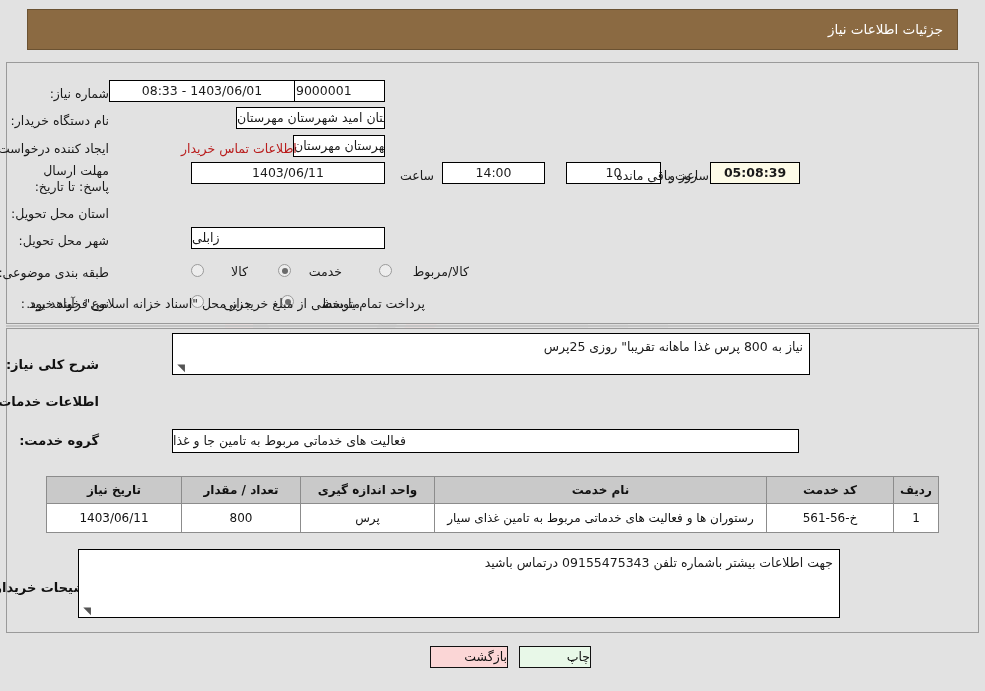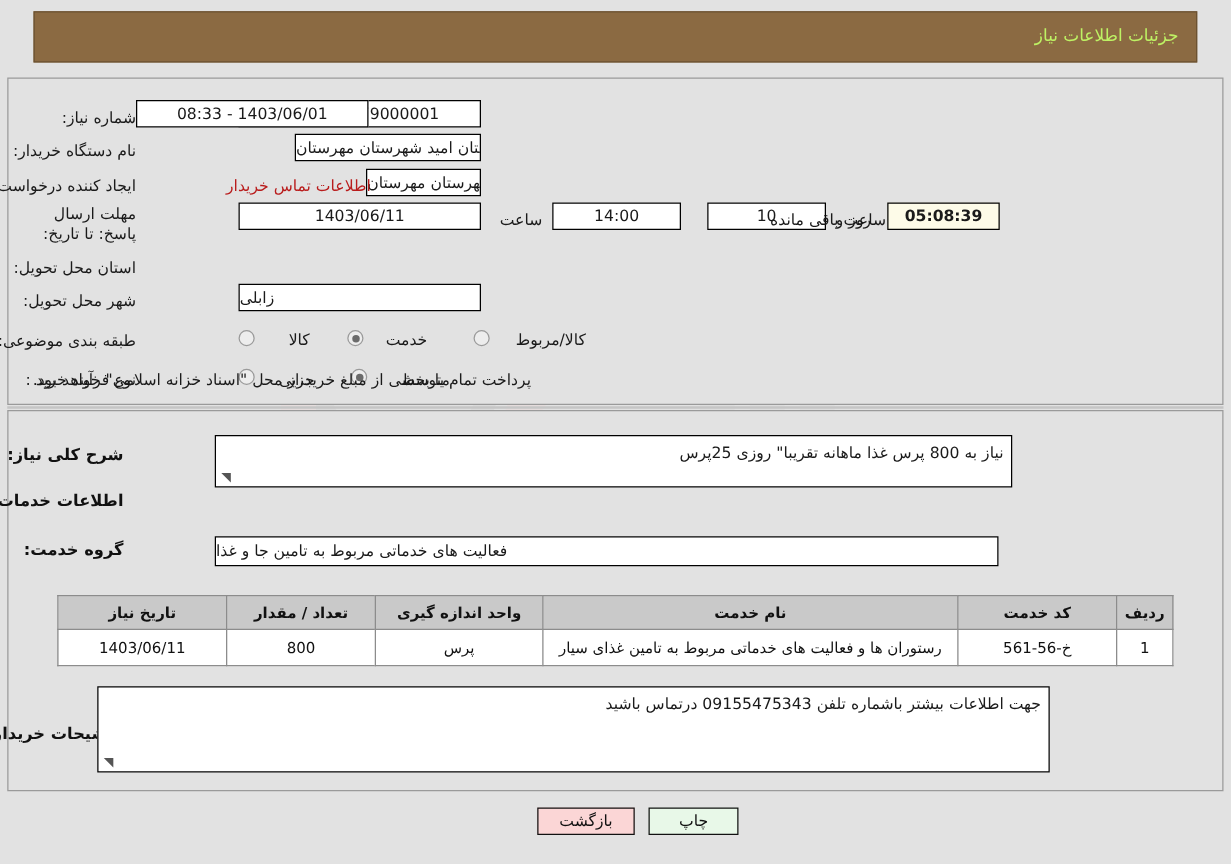--- a/index.html
+++ b/index.html
@@ -36,21 +36,21 @@
     height: 41px;
     background: #8b6a42;
     border: 1px solid #6b5232;
     box-sizing: border-box;
     z-index: 3;
   }
   .header-title {
     position: absolute;
     right: 14px;
     top: 11px;
-    color: #bef264;
+    color: #ffffff;
     font-size: 13.5px;
     white-space: nowrap;
   }
 
   
   .panel {
     position: absolute;
     background: #e2e2e2;
     border: 1px solid #9a9a9a;
     box-sizing: border-box;
@@ -173,21 +173,21 @@
     z-index: 4;
   }
 
   
   .btn {
     position: absolute;
     border: 1px solid #111;
     box-sizing: border-box;
     font-size: 12.5px;
     color: #111;
-    text-align: center;
+    text-align: right;
     line-height: 20px;
     height: 22px;
     cursor: pointer;
     z-index: 4;
     font-family: inherit;
     padding: 0;
   }
   #btn-print  { left: 519px; top: 646px; width: 72px; background: #e8f8e8; }
   #btn-back   { left: 430px; top: 646px; width: 78px; background: #fbd6d6; }
 
@@ -275,21 +275,21 @@
   <div class="flabel" style="right:733px; top:296px;">جزیی</div>
 
   <div class="radio on" style="right:691px; top:295px;"></div>
   <div class="flabel" style="right:625px; top:296px;">متوسط</div>
 
   <div class="flabel" style="right:560px; top:296px; left:110px; text-align:right;">پرداخت تمام یا بخشی از مبلغ خرید،از محل "اسناد خزانه اسلامی" خواهد بود.</div>
 
   <div class="panel" id="panel-bottom"></div>
 
   <div class="sec-head" style="right:886px; top:357px;">شرح کلی نیاز:</div>
-  <div class="tarea" style="right:175px; top:348px; left:172px; height:42px;">
+  <div class="tarea" style="right:175px; top:333px; left:172px; height:42px;">
     <span>نیاز به 800 پرس غذا  ماهانه تقریبا" روزی 25پرس</span>
     <span class="grip">◥</span>
   </div>
 
   <div class="sec-head" style="right:886px; top:394px;">اطلاعات خدمات مورد نیاز</div>
 
   <div class="sec-head" style="right:886px; top:433px;">گروه خدمت:</div>
   <div class="fbox right" style="right:186px; top:429px; left:172px; height:24px;">فعالیت های خدماتی مربوط به تامین جا و غذا</div>
 
   <table class="tbl">

